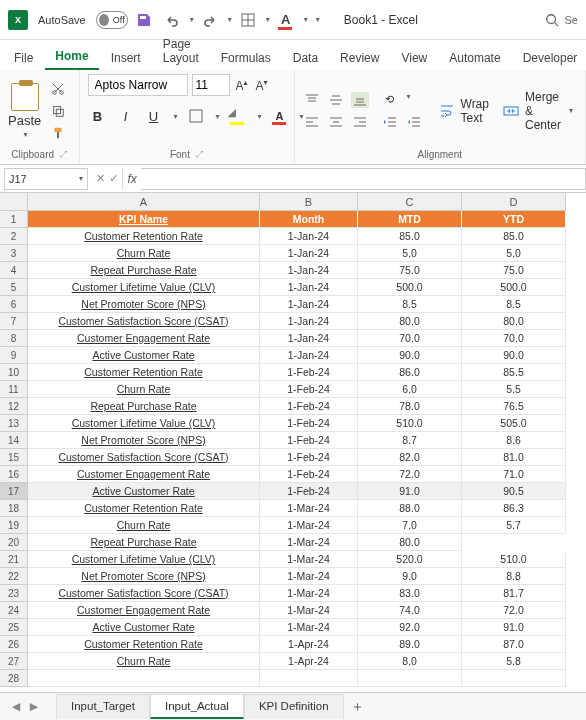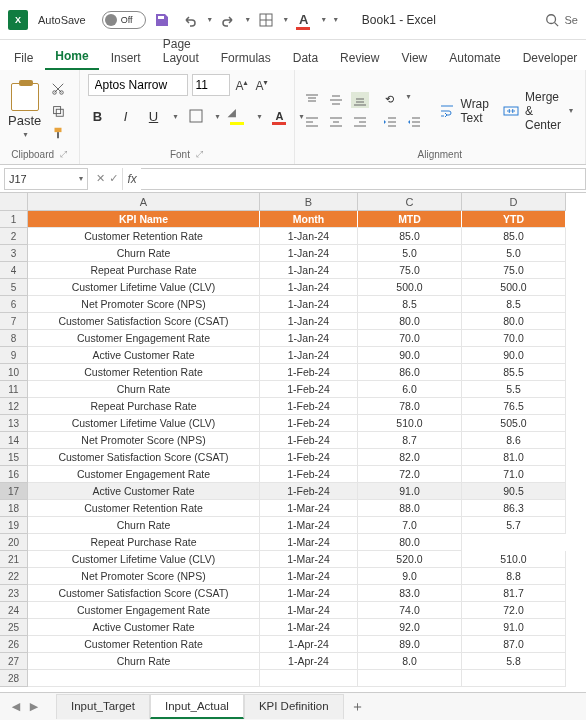--- a/index.html
+++ b/index.html
@@ -2,21 +2,21 @@
 <html><head>
 <meta charset="utf-8">
 <style>
 * { margin: 0; padding: 0; box-sizing: border-box; font-family: "Segoe UI", Arial, sans-serif; }
 body { width: 586px; height: 720px; overflow: hidden; background: #fff; font-size: 11px; color: #333; }
 
 
 .titlebar { height: 40px; display: flex; align-items: center; padding: 0 8px; gap: 4px; border-bottom: 1px solid #e0e0e0; }
 .xl-icon { width: 20px; height: 20px; background: #107c41; color: #fff; display:flex;align-items:center;justify-content:center;font-weight:bold;font-size:9px;border-radius:2px;}
 .autosave-label { font-size: 11px; margin-left: 6px; }
-.toggle { width: 44px; height: 18px; border: 1px solid #888; border-radius: 10px; display:flex;align-items:center;padding:0 2px;margin-left:12px;}
+.toggle { width: 32px; height: 18px; border: 1px solid #888; border-radius: 10px; display:flex;align-items:center;padding:0 2px;margin-left:6px;}
 .toggle .knob { width: 12px; height: 12px; background:#888; border-radius:50%; }
 .toggle .off { font-size:9px; margin-left:4px; }
 .qat-btn { width:24px; height:24px; display:flex;align-items:center;justify-content:center;color:#666;border-radius:3px;}
 .save-icon { color:#8661c5; }
 .fontcolor-icon { position:relative; }
 .fontcolor-icon .bar{ position:absolute; bottom:2px; left:4px; width:14px;height:3px;background:#e43d30;}
 .booktitle { margin-left: 20px; font-size: 12px; }
 .search-bar { margin-left:auto; display:flex;align-items:center;gap:6px;color:#666;}
 
 
@@ -71,21 +71,21 @@
 .corner{position:absolute;top:0;left:0;width:28px;height:18px;background:#f0f0f0;border-right:1px solid #ccc;border-bottom:1px solid #ccc;}
 .col-headers{position:absolute;top:0;left:28px;right:0;height:18px;display:flex;}
 .col-h{background:#f0f0f0;border-right:1px solid #ccc;border-bottom:1px solid #ccc;text-align:center;font-size:11px;line-height:18px;color:#555;}
 .row-headers{position:absolute;top:18px;left:0;width:28px;}
 .row-h{height:17px;background:#f0f0f0;border-right:1px solid #ccc;border-bottom:1px solid #ccc;text-align:center;font-size:10px;line-height:17px;color:#555;}
 .row-h.sel{background:#d4d4d4;}
 .cells{position:absolute;top:18px;left:28px;right:0;}
 .row{display:flex;height:17px;}
 .cell{border-right:1px solid #e5e5e5;border-bottom:1px solid #e5e5e5;padding:0 4px;font-size:10.5px;line-height:17px;overflow:hidden;white-space:nowrap;}
 .hdr{background:#ec7d31;color:#fff;font-weight:600;text-align:center;border-right:1px solid #fff;}
-.cA{width:232px;text-align:center;} .cB{width:98px;text-align:center;} .cC{width:104px;text-align:center;} .cD{width:104px;text-align:center;}
+.cA{width:232px;text-align:center;text-decoration:underline;} .cB{width:98px;text-align:center;} .cC{width:104px;text-align:center;} .cD{width:104px;text-align:center;}
 .row.sel .cell{background:#f0f0f0;}
 
 
 .sheet-tabs{position:absolute;bottom:0;left:0;right:0;height:28px;border-top:1px solid #ccc;background:#f7f7f7;display:flex;align-items:center;padding:0 8px;gap:2px;}
 .nav-btn{width:16px;height:16px;color:#888;display:flex;align-items:center;justify-content:center;}
 .sheet-tab{padding:5px 14px;font-size:11.5px;background:#f0f0f0;border:1px solid #ddd;border-bottom:none;cursor:pointer;}
 .sheet-tab.active{background:#fff;border-bottom:2px solid #107c41;font-weight:500;}
 .add-sheet{width:24px;text-align:center;font-size:14px;color:#666;}
 
 

